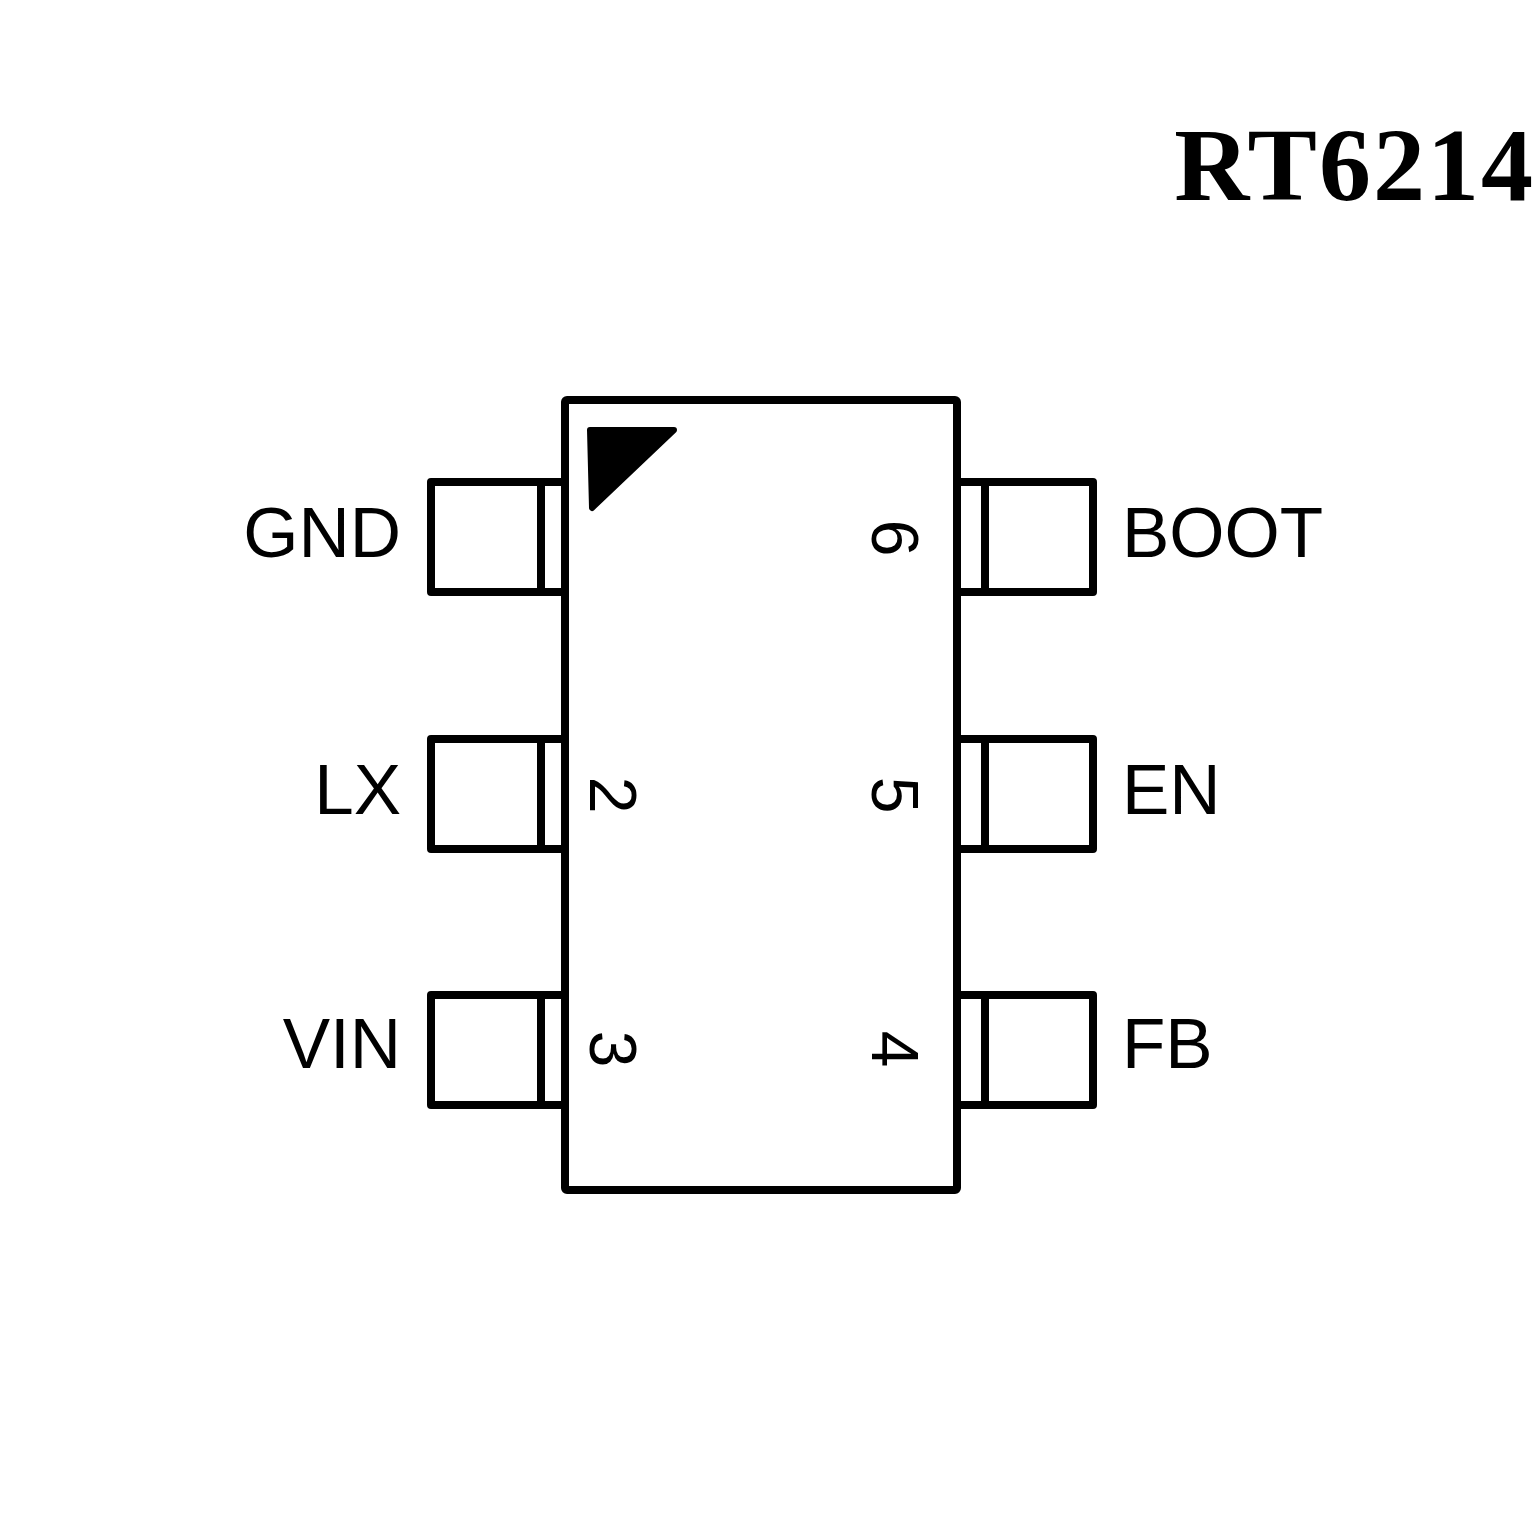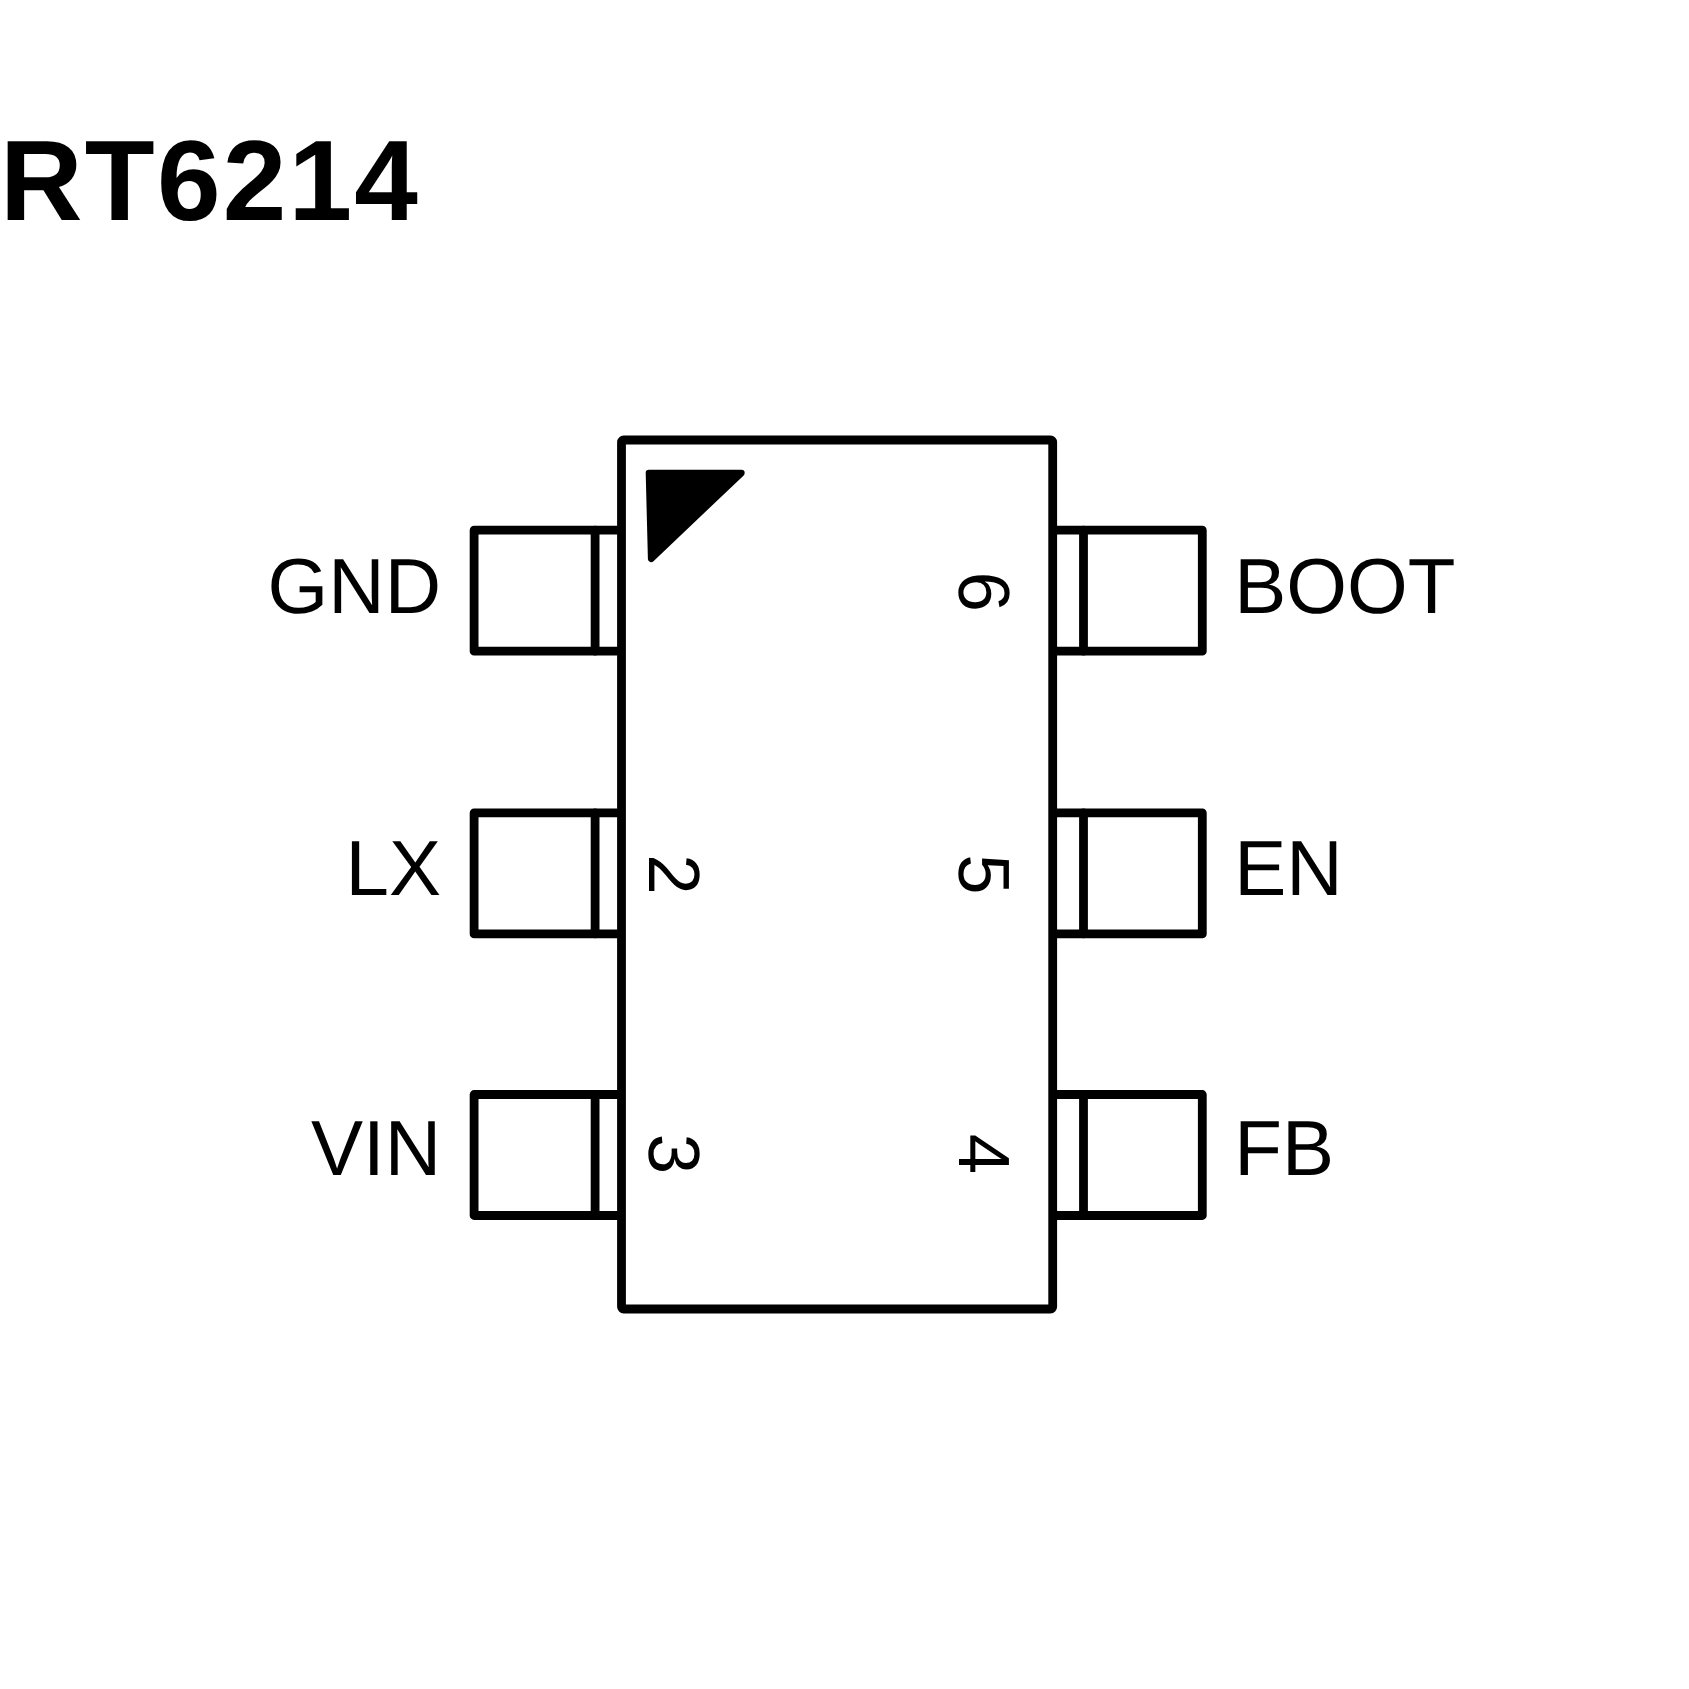--- a/index.html
+++ b/index.html
@@ -1,20 +1,20 @@
 <!DOCTYPE html>
 <html><head>
 <meta charset="utf-8">
 <style>
   html, body { margin: 0; padding: 0; background: #ffffff; }
   body { width: 1535px; height: 1535px; position: relative; overflow: hidden; }
   #title {
     position: absolute; left: 0; width: 1535px; top: 100px;
-    text-align: left;
-    font-family: Liberation Sans, sans-serif; font-weight: bold;
+    text-align: right;
+    font-family: Liberation Serif, serif; font-weight: bold;
     font-size: 104px; line-height: 130px; color: #000;
     letter-spacing: 2px;
   }
   svg#ic { position: absolute; left: 0; top: 0; }
   .lbl { font-family: "Liberation Sans", sans-serif; font-size: 71px; fill: #000; }
   .num { font-family: "Liberation Sans", sans-serif; font-size: 66px; fill: #000; }
 </style>
 </head>
 <body>
 

